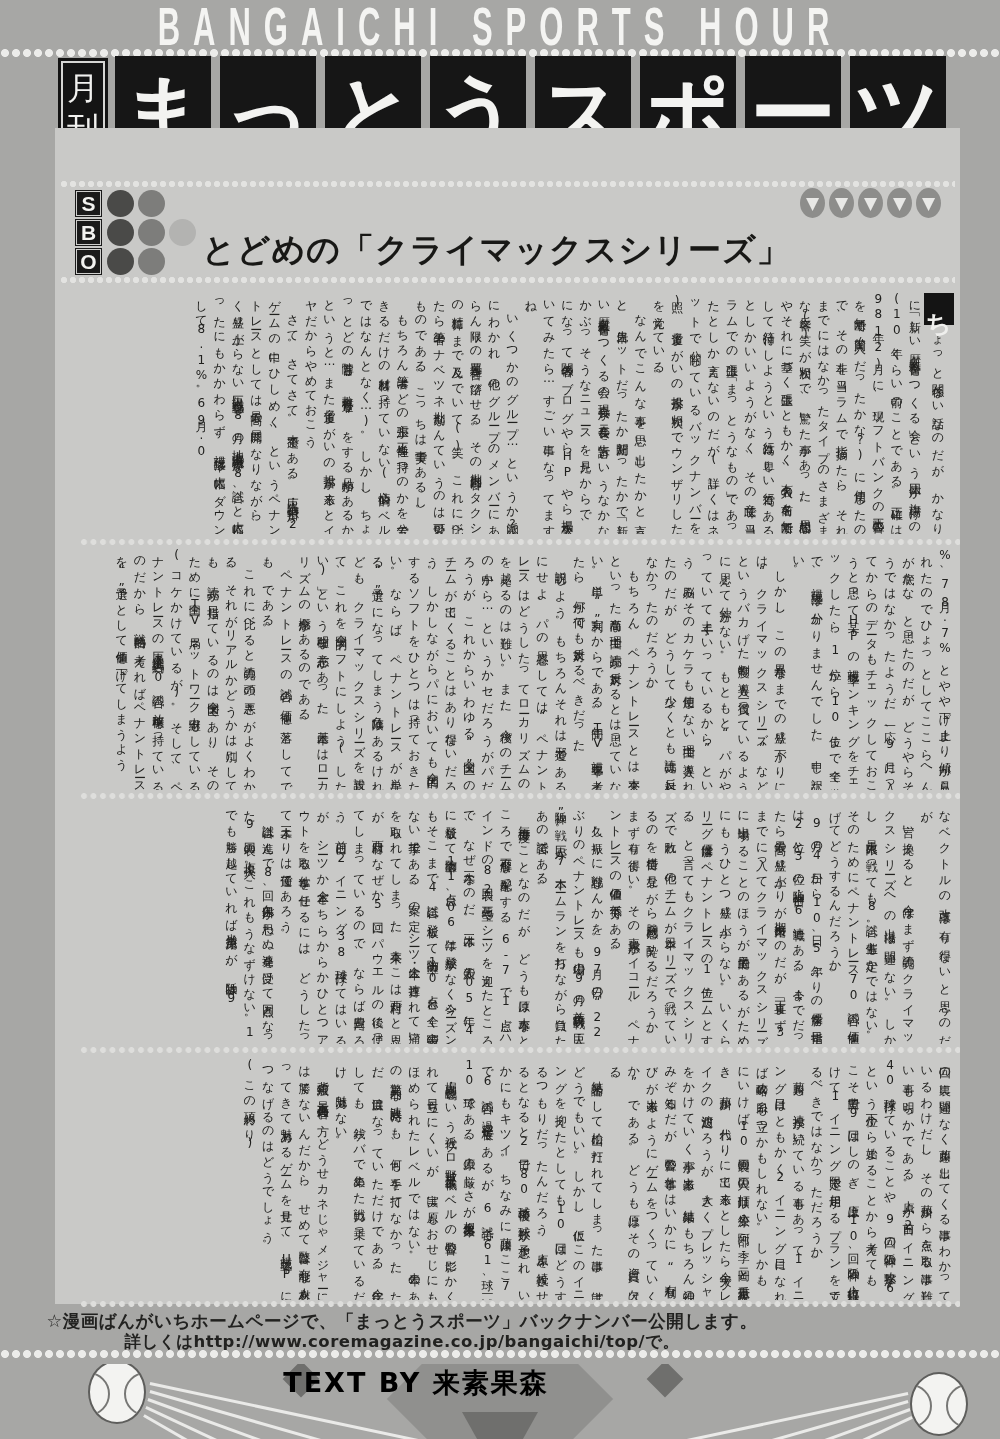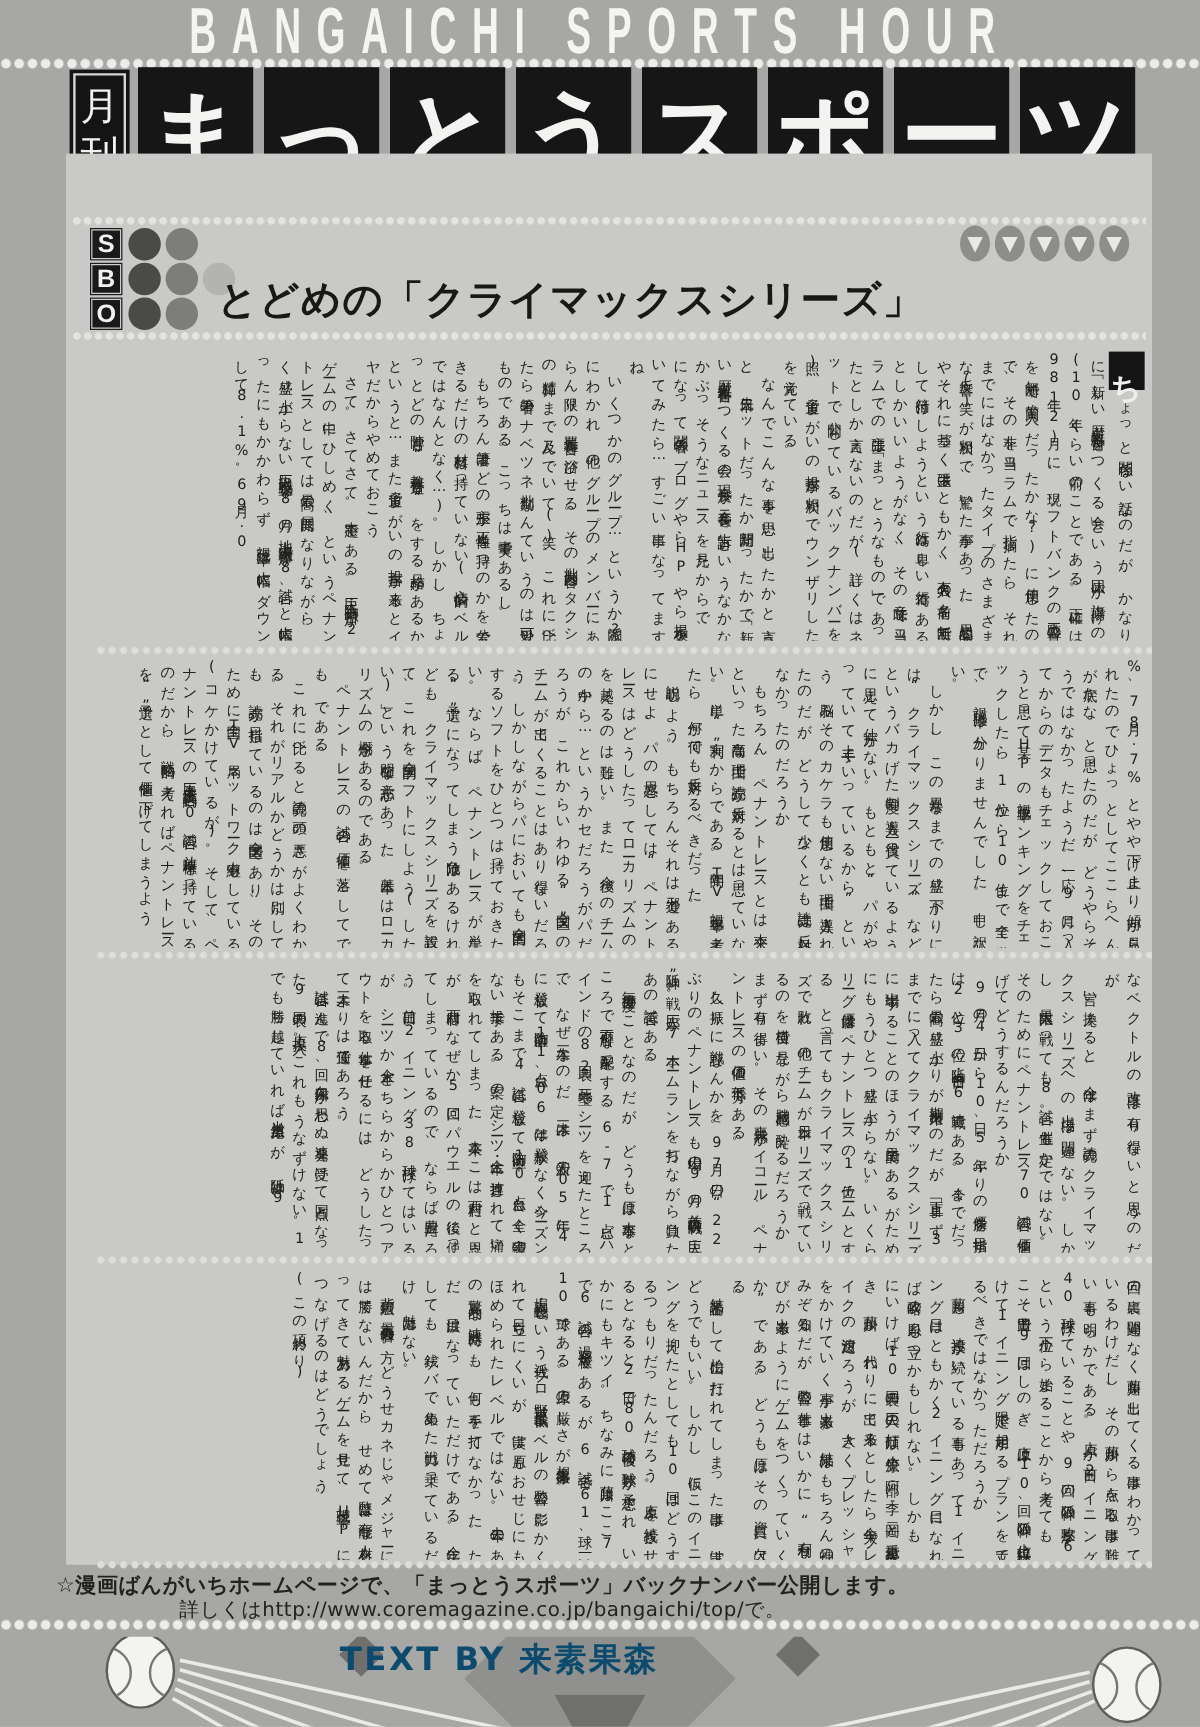--- a/index.html
+++ b/index.html
@@ -65,21 +65,21 @@
   .mark-oval{
     width:25px;height:30px;border-radius:50%;background:#8d8d8b;
     color:#e8e8e6;font-size:17px;line-height:30px;text-align:center;
     margin-right:4px;display:inline-block;
   }
   .subject-label{
     font-family:"DejaVu Serif",serif;color:#3c3c3a;font-size:30px;
     margin-left:6px;white-space:nowrap;
   }
   .headline{
-    position:absolute;left:121px;top:48px;
+    position:absolute;left:142px;top:48px;
     font-weight:bold;font-size:33px;color:#181816;letter-spacing:1px;white-space:nowrap;
   }
   
   .band{
     position:absolute;left:88px;width:866px;height:242px;
     overflow:hidden;
   }
   .band-text{
     writing-mode:vertical-rl;text-orientation:upright;
     width:100%;height:240px;
@@ -94,35 +94,35 @@
     margin:1px 0 3px 0;letter-spacing:0;
   }
   .dots-sep{
     position:absolute;left:80px;width:880px;height:9px;
     background-image:radial-gradient(circle at 4px 4px,#dededc 2.6px,rgba(0,0,0,0) 3.3px);
     background-size:9.5px 9px;background-repeat:repeat-x;
   }
   
   .notice{position:absolute;left:0;width:804px;text-align:center;color:#222220;}
   .notice1{top:1309px;font-weight:bold;font-size:17.5px;letter-spacing:0.5px;}
-  .notice2{top:1331px;font-weight:normal;font-size:16.5px;letter-spacing:0.5px;}
+  .notice2{top:1331px;font-weight:bold;font-size:16.5px;letter-spacing:0.5px;}
   
   .logo-section{position:absolute;left:0;top:1364px;width:1000px;height:75px;overflow:hidden;}
   .diamond{
     position:absolute;left:420px;top:-45px;width:160px;height:160px;
     background:#90908e;transform:rotate(45deg);
   }
   .base{position:absolute;width:26px;height:26px;background:#6f6f6d;transform:rotate(45deg);}
   .base-left{left:288px;top:2px;}
   .base-right{left:652px;top:2px;}
   .home{position:absolute;left:462px;top:48px;width:76px;height:30px;background:#6f6f6d;
     clip-path:polygon(0 0,100% 0,78% 100%,22% 100%);}
   .credit{
     position:absolute;left:0;top:1px;width:832px;text-align:center;
-    color:#0c4a6e;font-weight:bold;font-size:27px;letter-spacing:2px;white-space:nowrap;
+    color:#000000;font-weight:bold;font-size:27px;letter-spacing:2px;white-space:nowrap;
   }
   .logo-en{
     position:absolute;left:0;top:34px;width:1000px;text-align:center;
     color:#f4f4f2;font-family:"Liberation Sans",sans-serif;font-size:29px;
     letter-spacing:20px;white-space:nowrap;font-weight:normal;
   }
   .baseball{
     position:absolute;width:58px;height:64px;border-radius:50%;
     background:#f3f3f1;border:2px solid #5e5e5c;box-sizing:border-box;overflow:hidden;
   }

